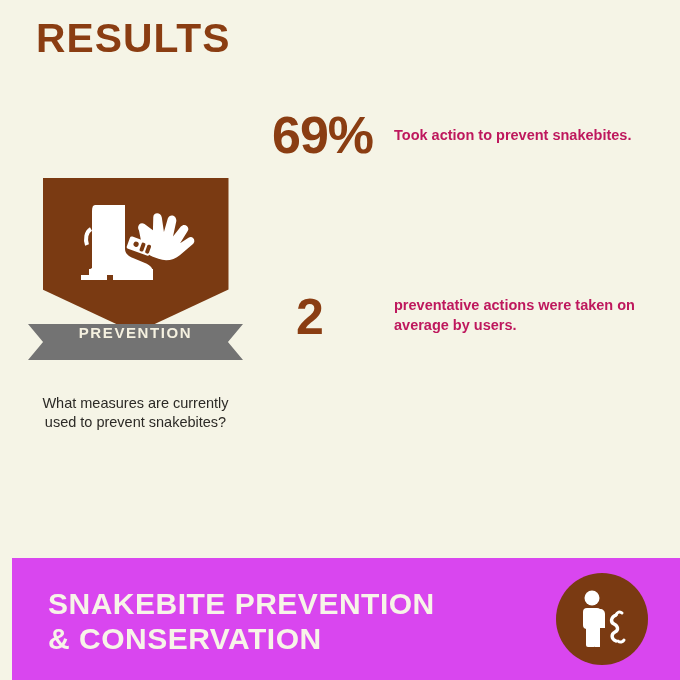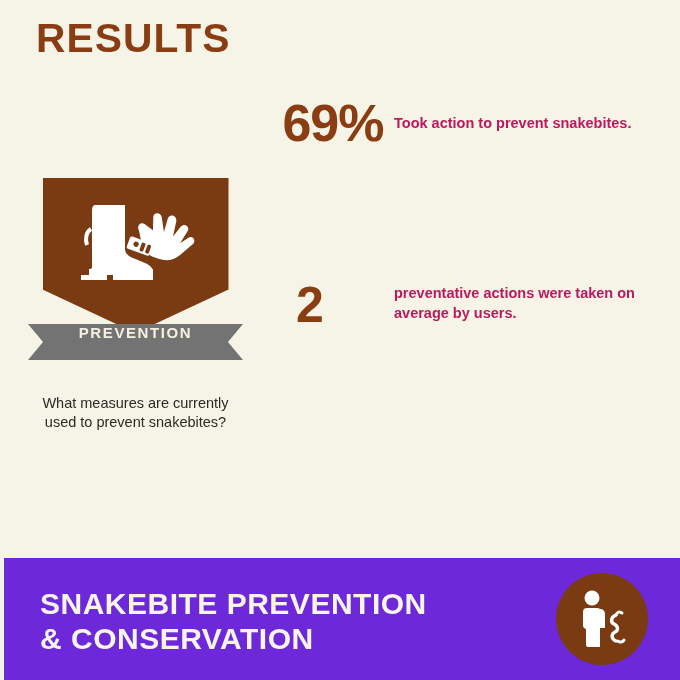--- a/index.html
+++ b/index.html
@@ -76,21 +76,21 @@
   
   .stats{
     position:absolute;
     left:272px; top:100px;
     width:400px;
   }
   .stat-row{
     display:flex;
     align-items:flex-start;
   }
-  .stat-row.r1{ margin-top:0; align-items:center;text-align:center;}
+  .stat-row.r1{ margin-top:12px; align-items:center;}
   .stat-row.r2{ margin-top:68px; }
   .stat-row.r3{ margin-top:66px; }
 
   .stat-number{
     color:#8a3d12;
     font-weight:bold;
     line-height:.92;
     flex:0 0 auto;
     letter-spacing:-1px;
   }
@@ -103,23 +103,23 @@
     font-size:14.5px;
     font-weight:bold;
     line-height:1.36;
     padding-top:2px;
   }
   .r1 .stat-text{ padding-top:0; }
 
   
   .footer{
     position:absolute;
-    left:4px; right:0; bottom:0;
+    left:12px; right:0; bottom:0;
     height:122px;
-    background:#6d28d9;
+    background:#d946ef;
   }
   .footer-title{
     position:absolute;
     left:36px; top:28px;
     color:#f7f4e8;
     font-size:30px;
     font-weight:bold;
     line-height:1.18;
     letter-spacing:.5px;
     white-space:pre-line;

